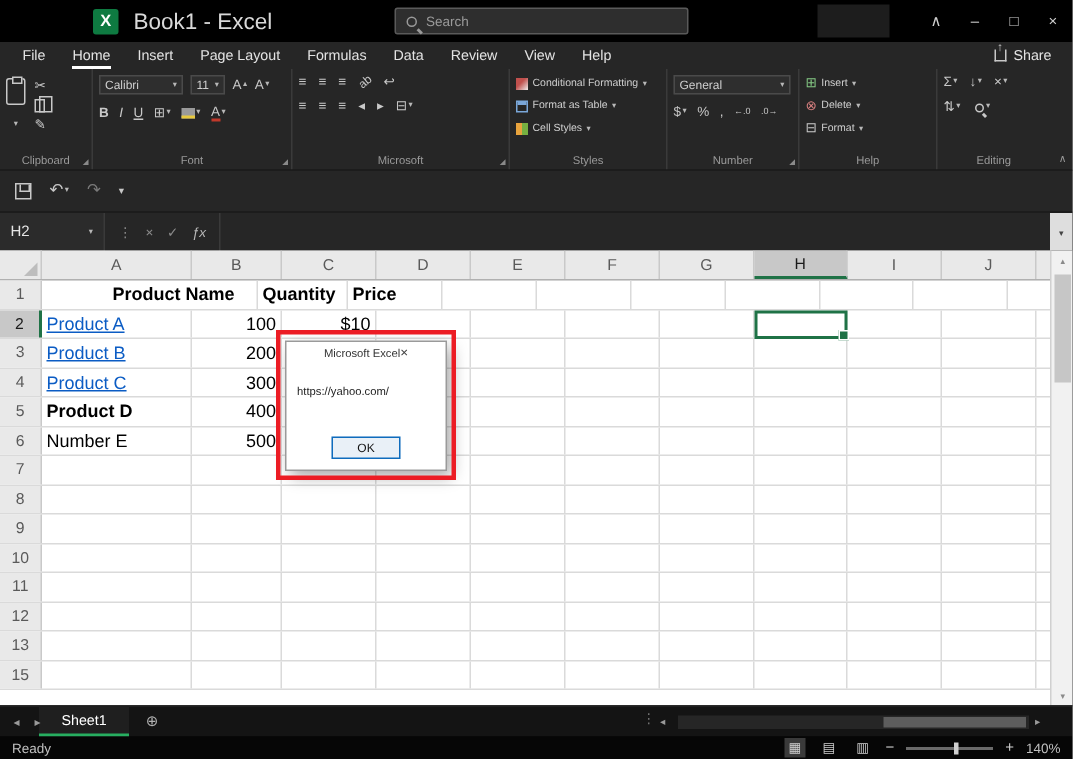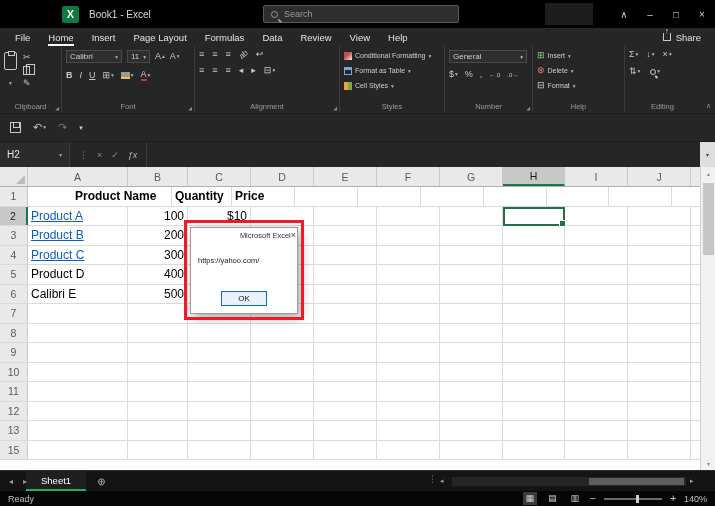--- a/index.html
+++ b/index.html
@@ -3,21 +3,21 @@
 <meta charset="utf-8">
 <style>
   *{margin:0;padding:0;box-sizing:border-box}
   html,body{width:715px;height:506px}
   body{font-family:"Liberation Sans",sans-serif;background:#000;position:relative;overflow:hidden}
 
   
   .titlebar{position:absolute;top:0;left:0;right:0;height:28px;background:#000;display:flex;align-items:center}
   .app-logo{width:17px;height:17px;background:#0e7a41;border-radius:2px;color:#fff;font-size:11px;font-weight:bold;
             display:flex;align-items:center;justify-content:center;margin-left:62px;flex:none}
-  .tb-title{font-size:10px;color:#d9d9d9;margin-left:10px;white-space:nowrap}
+  .tb-title{font-size:15px;color:#d9d9d9;margin-left:10px;white-space:nowrap}
   .tb-search{position:absolute;left:263px;top:5px;width:196px;height:18px;border:1px solid #5a5a5a;background:#2e2e2e;
              border-radius:2px;display:flex;align-items:center;padding-left:7px;gap:6px}
   .ic-mag{width:7px;height:7px;border:1.5px solid #9a9a9a;border-radius:50%;position:relative;flex:none}
   .ic-mag::after{content:"";position:absolute;width:4px;height:1.5px;background:#9a9a9a;transform:rotate(45deg);left:6px;top:8px}
   .tb-search span{font-size:9px;color:#9a9a9a}
   .tb-account{position:absolute;left:545px;top:3px;width:48px;height:22px;background:#1d1d1d}
   .win-btns{position:absolute;right:0;top:0;height:28px;display:flex}
   .win-btn{width:26px;height:28px;display:flex;align-items:center;justify-content:center;font-size:10px;color:#cfcfcf}
 
   
@@ -96,21 +96,21 @@
 
   
   .vscroll{position:absolute;top:167px;left:700px;width:15px;height:303px;background:#f1f1f1;border-left:1px solid #d0d0d0}
   .vscroll .arr{width:15px;height:13px;display:flex;align-items:center;justify-content:center;font-size:6px;color:#8a8a8a}
   .vscroll .arr.bottom{position:absolute;bottom:0}
   .vthumb{position:absolute;left:2px;top:16px;width:11px;height:72px;background:#c6c6c6}
 
   
   .xl-dialog{position:absolute;left:190px;top:227px;width:108px;height:87px;background:#fff;border:1px solid #9a9a9a;
              box-shadow:3px 4px 10px rgba(0,0,0,.35);z-index:40}
-  .dlg-title{height:15px;display:flex;align-items:center;justify-content:flex-end;padding:0 1px}
+  .dlg-title{height:15px;display:flex;align-items:center;justify-content:center;padding:0 1px}
   .dlg-title .t{font-size:7.5px;color:#333}
   .dlg-close{font-size:9px;color:#444;line-height:1}
   .dlg-body{padding:13px 7px 0;font-size:7.5px;color:#222}
   .dlg-ok{position:absolute;left:50%;transform:translateX(-50%);bottom:7px;width:46px;height:15px;border:1px solid #0f6cbd;
           background:#e9f0f7;font-size:8px;color:#111;display:flex;align-items:center;justify-content:center}
   .redbox{position:absolute;left:184px;top:220px;width:120px;height:100px;border:3px solid #ec1c24;z-index:50;pointer-events:none}
 
   
   .sheetbar{position:absolute;top:470px;left:0;right:0;height:21px;background:#141414;border-top:1px solid #2a2a2a;
             display:flex;align-items:center;color:#b0b0b0}
@@ -249,21 +249,21 @@
         <span class="mini">≡</span>
         <span class="mini">◂</span>
         <span class="mini">▸</span>
         <span class="mini">
             <span>⊟</span>
             <span class="dd">▾</span>
           </span>
       </div>
     </div>
     <div class="grp-l">
-        <span>Alignment</span>
+        <span>Microsoft</span>
       <span class="launcher">◢</span>
       </div>
   </div>
 
   <div class="grp" style="width:105px">
     <div class="grp-c" style="padding-top:2px">
       <div class="stylerow">
         <span class="ic-cf"></span>
         <span>Conditional Formatting</span>
           <span class="dd">▾</span>
@@ -459,35 +459,35 @@
         <div class="cell" style="width: 63px;"></div>
         <div class="cell" style="width: 63px;"></div>
         <div class="cell" style="width: 63px;"></div>
         <div class="cell" style="width: 62px;"></div>
         <div class="cell" style="width: 63px;"></div>
         <div class="cell" style="width: 63px;"></div>
         <div class="cell filler"></div>
       </div>
       <div class="g-row">
         <div class="row-h">5</div>
-        <div class="cell" style="width: 100px;">Product D</div>
+        <div class="cell" style="width: 100px; font-weight: bold;">Product D</div>
         <div class="cell r" style="width: 60px;">400</div>
         <div class="cell" style="width: 63px;"></div>
         <div class="cell" style="width: 63px;"></div>
         <div class="cell" style="width: 63px;"></div>
         <div class="cell" style="width: 63px;"></div>
         <div class="cell" style="width: 63px;"></div>
         <div class="cell" style="width: 62px;"></div>
         <div class="cell" style="width: 63px;"></div>
         <div class="cell" style="width: 63px;"></div>
         <div class="cell filler"></div>
       </div>
       <div class="g-row">
         <div class="row-h">6</div>
-        <div class="cell" style="width: 100px;">Calibri E</div>
+        <div class="cell" style="width: 100px;">Number E</div>
         <div class="cell r" style="width: 60px;">500</div>
         <div class="cell" style="width: 63px;"></div>
         <div class="cell" style="width: 63px;"></div>
         <div class="cell" style="width: 63px;"></div>
         <div class="cell" style="width: 63px;"></div>
         <div class="cell" style="width: 63px;"></div>
         <div class="cell" style="width: 62px;"></div>
         <div class="cell" style="width: 63px;"></div>
         <div class="cell" style="width: 63px;"></div>
         <div class="cell filler"></div>

